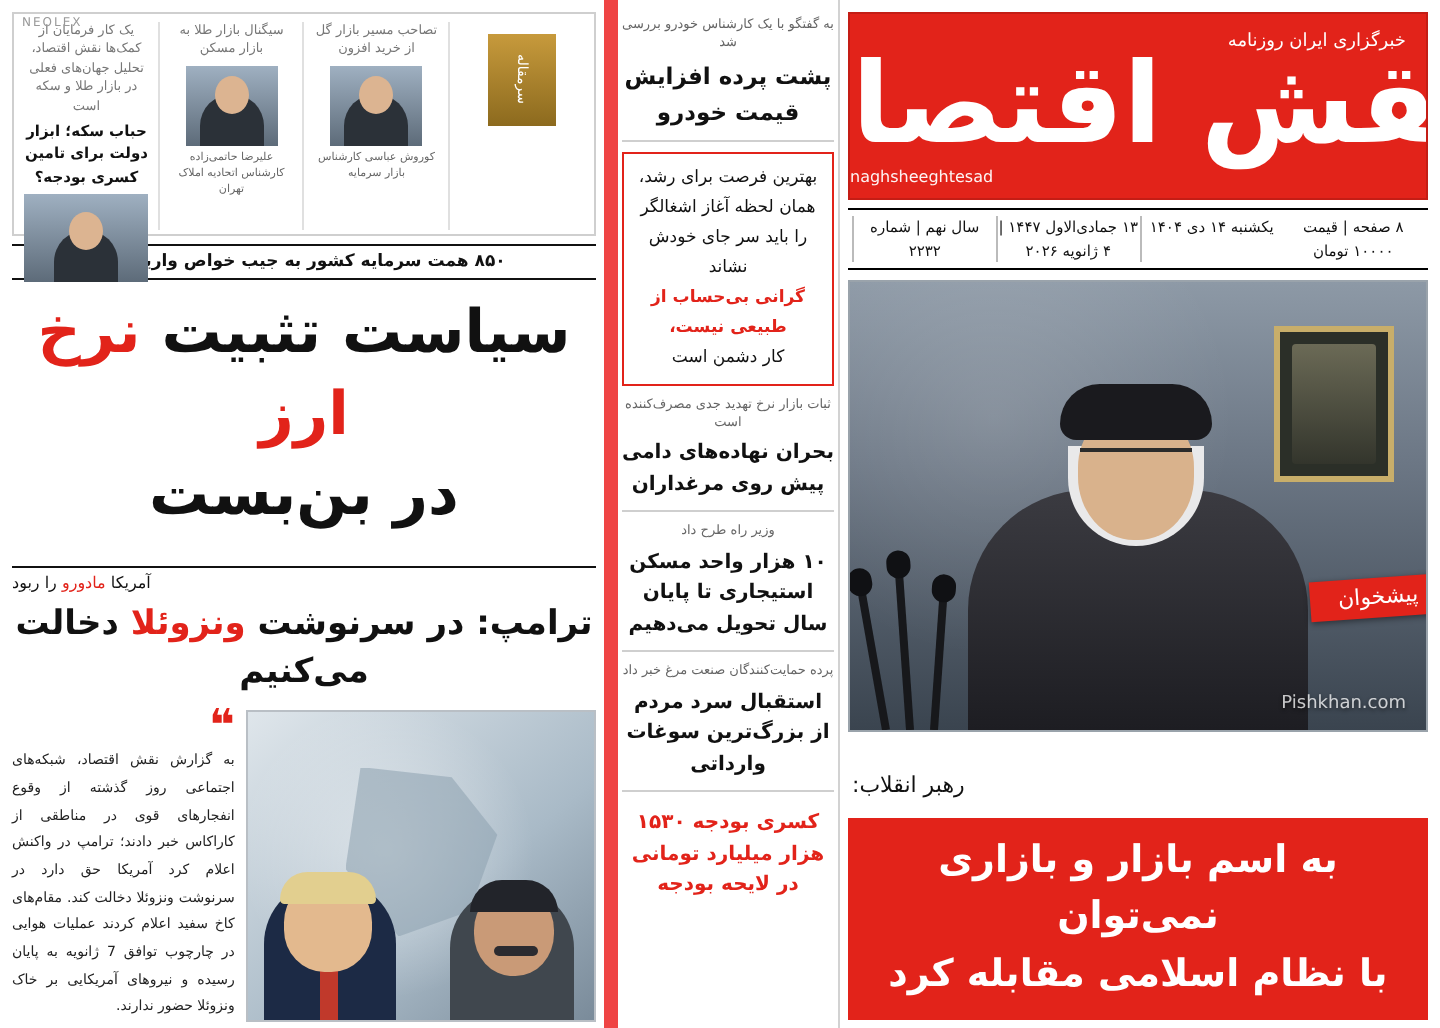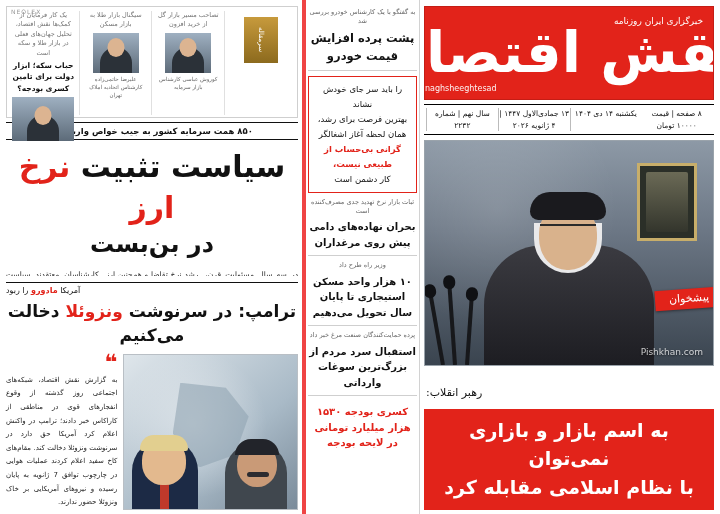--- a/index.html
+++ b/index.html
@@ -169,21 +169,21 @@
     font-weight:bold;
     line-height:1.5;
   }
   .lead-headline .l2 { display:block; }
   
   .mid-col {
     width:118px;
     padding:8px 2px 4px 2px;
     display:flex; flex-direction:column;
     gap:5px;
-    border-left:4px solid #ef4444;
+    border-left:7px solid #ef4444;
     border-right:1px solid #d2d2d2;
   }
   .mini {
     border-bottom:1px solid #cfcfcf;
     padding-bottom:5px;
     text-align:center;
   }
   .mini:last-child { border-bottom:none; }
   .mini .kick { font-size:6.5px; color:#666; line-height:1.45; }
   .mini .ttl  { font-size:10px; font-weight:bold; color:#111; line-height:1.55; margin-top:3px; }
@@ -245,37 +245,37 @@
     padding:3px 2px;
     text-align:center;
     font-size:8.5px; font-weight:bold; color:#111;
   }
   .main-head {
     margin-top:7px;
     text-align:center;
   }
   .main-head .mh1 { font-size:30px; font-weight:bold; color:#111; line-height:1.35; }
   .main-head .mh1 .red { color:#e2231a; }
-  .main-head .mh2 { font-size:24px; font-weight:bold; color:#111; line-height:1.35; }
+  .main-head .mh2 { font-size:30px; font-weight:bold; color:#111; line-height:1.35; }
   .main-body {
     margin-top:8px;
     display:flex; flex-direction:row; gap:7px;
     font-size:7.5px; line-height:1.95; color:#222;
     text-align:justify;
     height:72px; overflow:hidden;
   }
   .main-body p { margin:0; flex:1; }
   .sub-kicker {
     margin-top:6px;
     border-top:1px solid #111;
     padding-top:3px;
     font-size:8px; color:#111;
     display:flex; justify-content:space-between;
   }
-  .sub-kicker .sk-red { color:#e2231a; font-weight:bold;margin-top:28px; }
+  .sub-kicker .sk-red { color:#e2231a; font-weight:normal;margin-top:28px; }
   .sub-head {
     margin-top:4px;
     text-align:center;
     font-size:17px; font-weight:bold; color:#111;
     line-height:1.45;
   }
   .sub-head .red { color:#e2231a; }
   .lower {
     margin-top:6px;
     display:flex; flex-direction:row; gap:6px;
@@ -384,22 +384,22 @@
   </div>
 
   <div class="mid-col">
 
     <div class="mini">
       <div class="kick">به گفتگو با یک کارشناس خودرو بررسی شد</div>
       <div class="ttl lg">پشت پرده افزایش قیمت خودرو</div>
     </div>
 
     <div class="quote-box">
+      <div>بهترین فرصت برای رشد، همان لحظه آغاز اشغالگر</div>
       <div>را باید سر جای خودش نشاند</div>
-      <div>بهترین فرصت برای رشد، همان لحظه آغاز اشغالگر</div>
       <div class="hl">گرانی بی‌حساب از طبیعی نیست،</div>
       <div>کار دشمن است</div>
     </div>
 
     <div class="mini">
       <div class="kick">ثبات بازار نرخ تهدید جدی مصرف‌کننده است</div>
       <div class="ttl">بحران نهاده‌های دامی پیش روی مرغداران</div>
     </div>
 
     <div class="mini">

